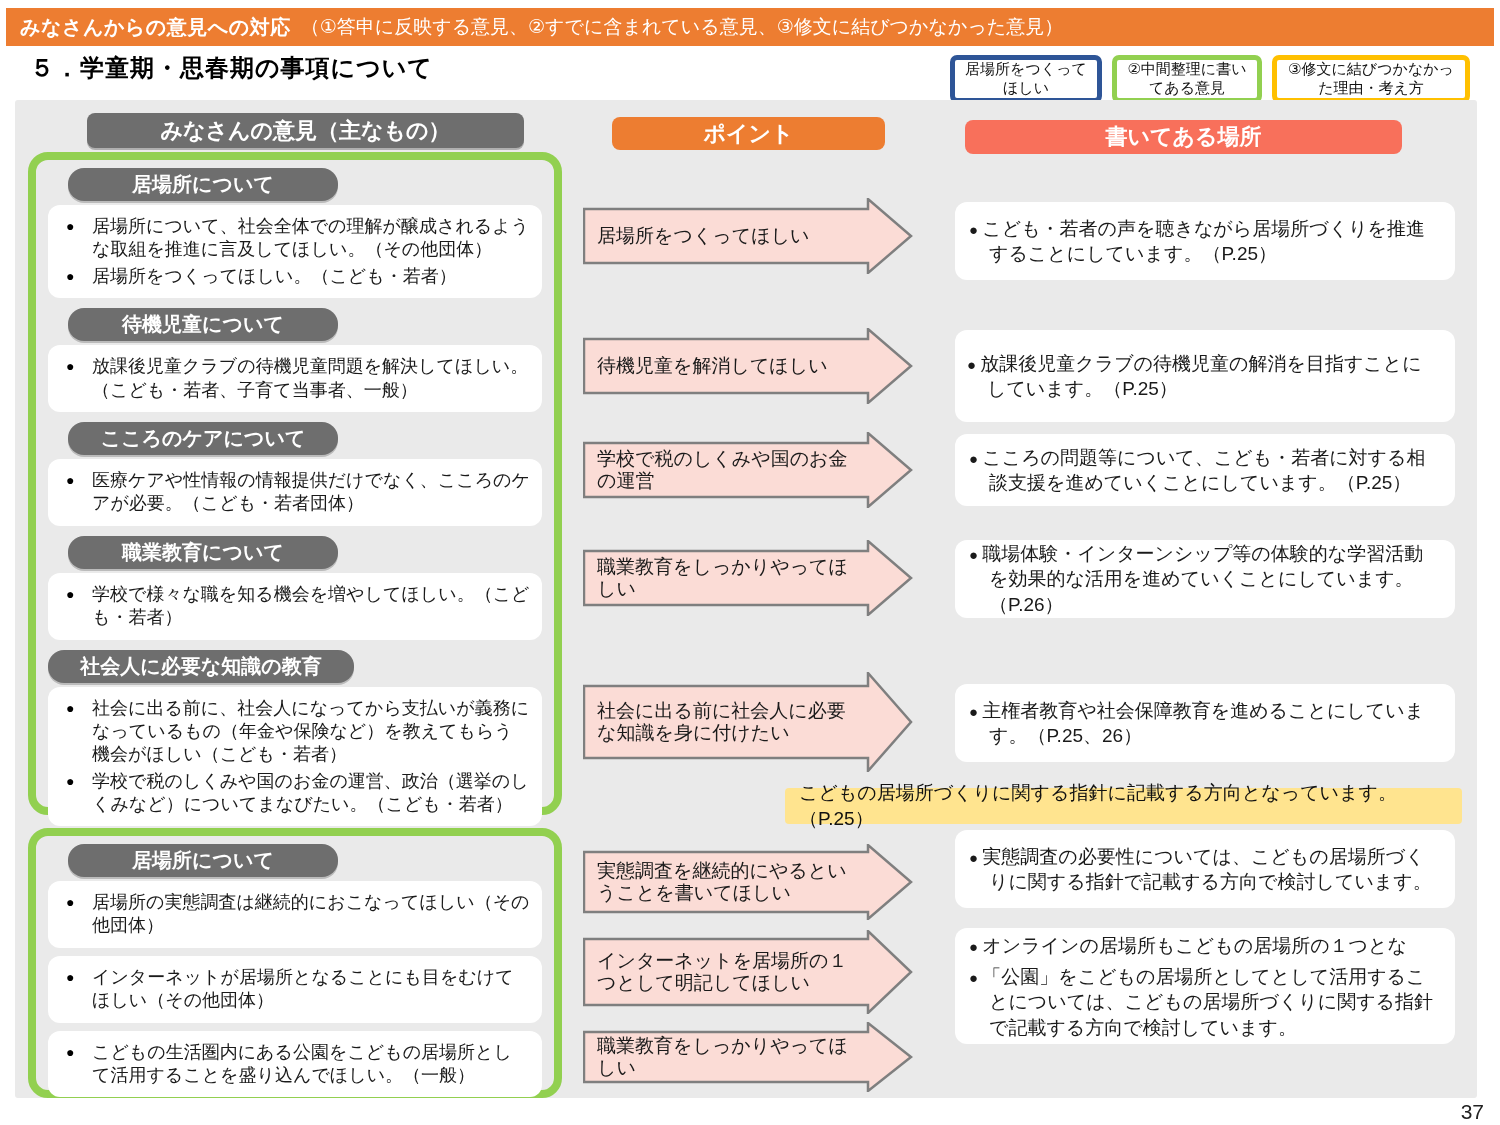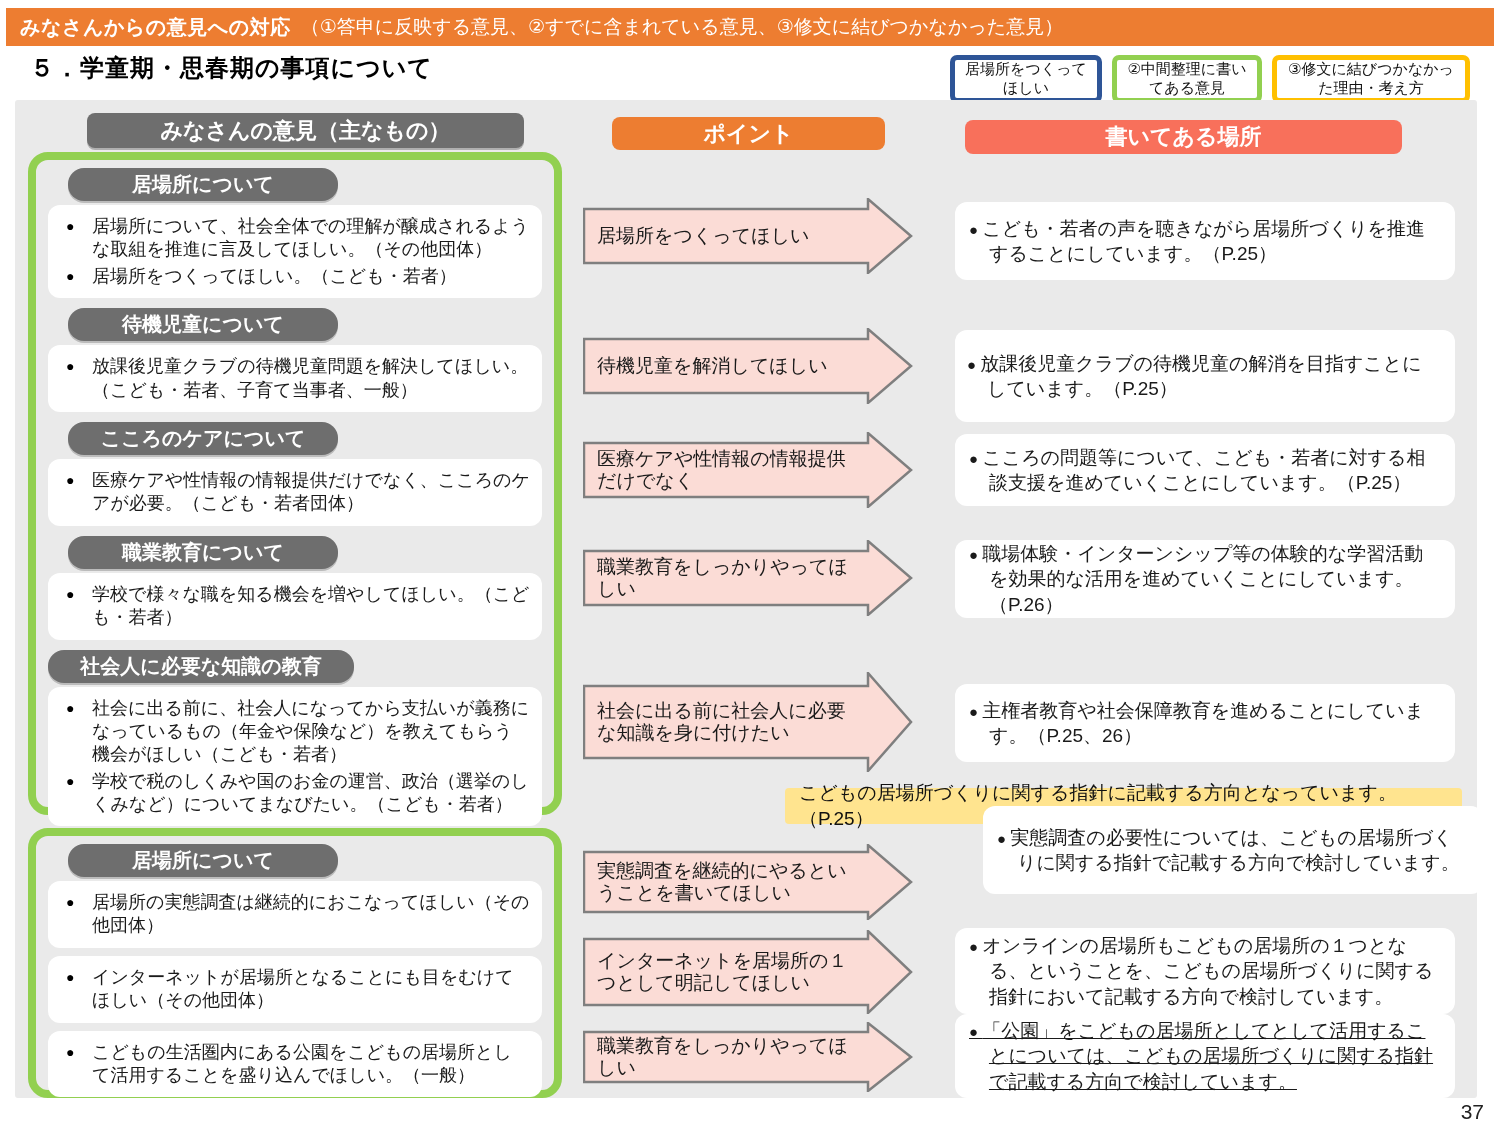--- a/index.html
+++ b/index.html
@@ -164,21 +164,21 @@
       <svg width="330" height="76">
         <polygon points="1,11 285,11 285,1 328,38 285,75 285,65 1,65" fill="#FBDCD6" stroke="#7F7F7F" stroke-width="2.5"></polygon>
       </svg>
       <div class="arrow-label" style="top:11px;bottom:11px;">待機児童を解消してほしい</div>
     </div>
 
     <div class="arrow" style="top:332px;height:76px;">
       <svg width="330" height="76">
         <polygon points="1,11 285,11 285,1 328,38 285,75 285,65 1,65" fill="#FBDCD6" stroke="#7F7F7F" stroke-width="2.5"></polygon>
       </svg>
-      <div class="arrow-label" style="top:11px;bottom:11px;">医療ケアや性情報の情報提供だけでなく</div>
+      <div class="arrow-label" style="top:11px;bottom:11px;">学校で税のしくみや国のお金の運営</div>
     </div>
 
     <div class="arrow" style="top:440px;height:76px;">
       <svg width="330" height="76">
         <polygon points="1,11 285,11 285,1 328,38 285,75 285,65 1,65" fill="#FBDCD6" stroke="#7F7F7F" stroke-width="2.5"></polygon>
       </svg>
       <div class="arrow-label" style="top:11px;bottom:11px;">職業教育をしっかりやってほしい</div>
     </div>
 
     <div class="arrow" style="top:572px;height:100px;">
@@ -220,27 +220,27 @@
     </div>
     <div class="rcard" style="top:440px;height:78px;">
       <div class="rcard-text">職場体験・インターンシップ等の体験的な学習活動を効果的な活用を進めていくことにしています。（P.26）</div>
     </div>
     <div class="rcard" style="top:584px;height:78px;">
       <div class="rcard-text">主権者教育や社会保障教育を進めることにしています。（P.25、26）</div>
     </div>
 
     <div class="note-bar">こどもの居場所づくりに関する指針に記載する方向となっています。（P.25）</div>
 
-    <div class="rcard" style="top:706px;height:88px;margin-left:28px;">
+    <div class="rcard" style="top:730px;height:78px;">
       <div class="rcard-text">実態調査の必要性については、こどもの居場所づくりに関する指針で記載する方向で検討しています。</div>
     </div>
     <div class="rcard" style="top:828px;height:86px;">
       <div class="rcard-text">オンラインの居場所もこどもの居場所の１つとなる、ということを、こどもの居場所づくりに関する指針において記載する方向で検討しています。</div>
     </div>
-    <div class="rcard" style="top:914px;height:84px;text-decoration:underline;">
+    <div class="rcard" style="top:860px;height:84px;">
       <div class="rcard-text">「公園」をこどもの居場所としてとして活用することについては、こどもの居場所づくりに関する指針で記載する方向で検討しています。</div>
     </div>
 
   </div>
 
   <div class="page-number">37</div>
 
 </div>
 
 </body></html>

